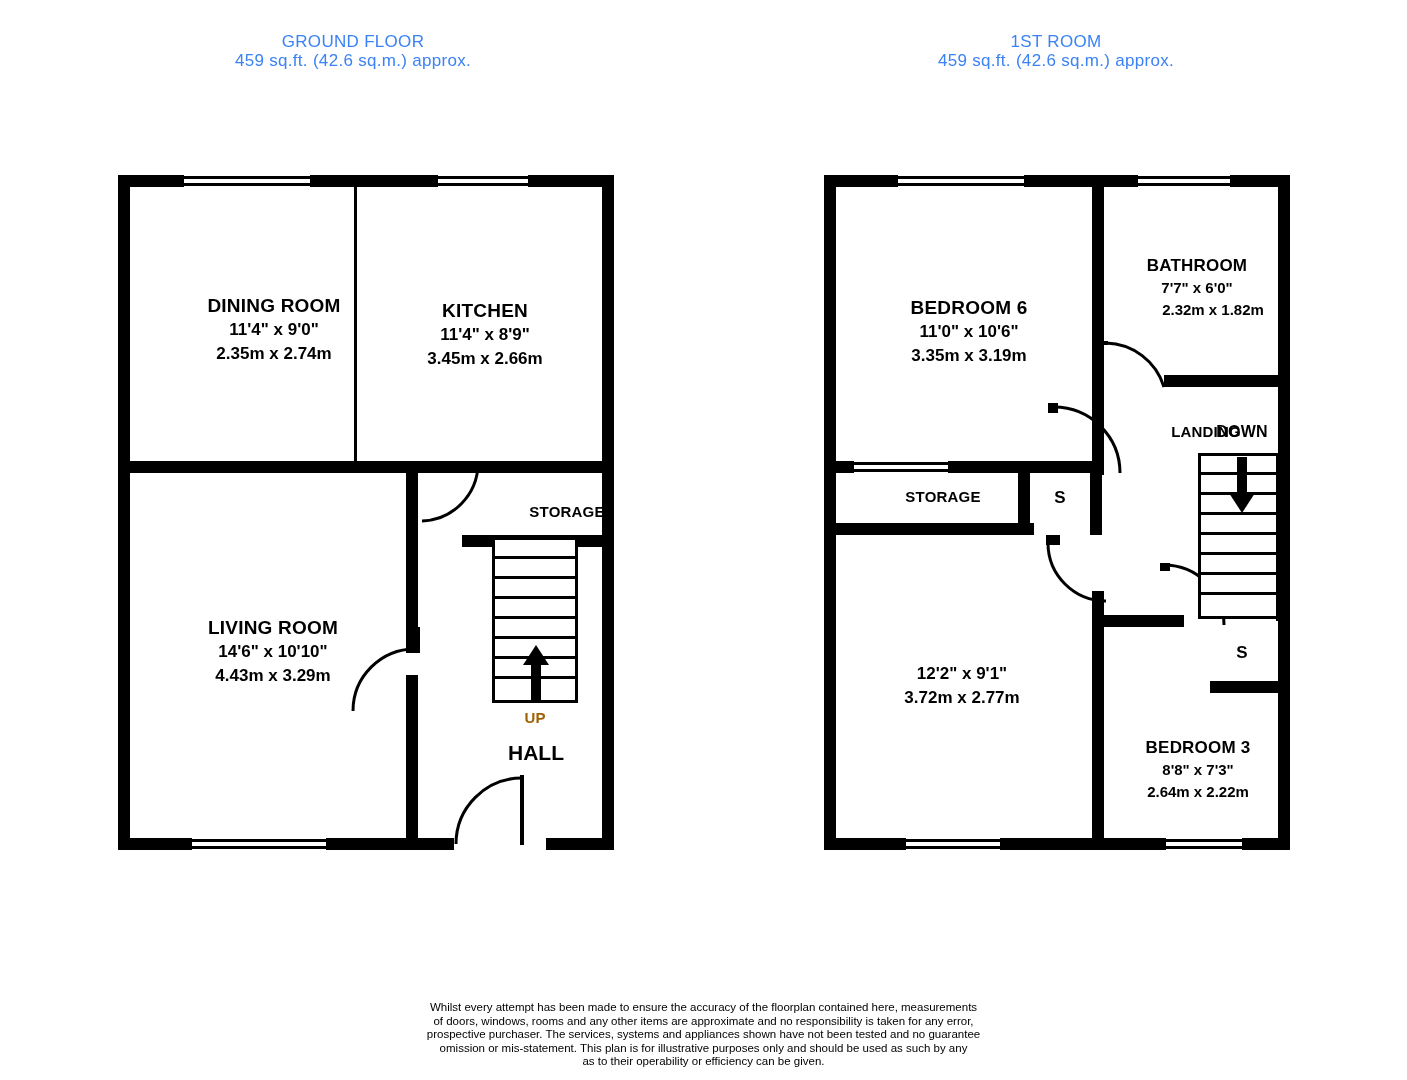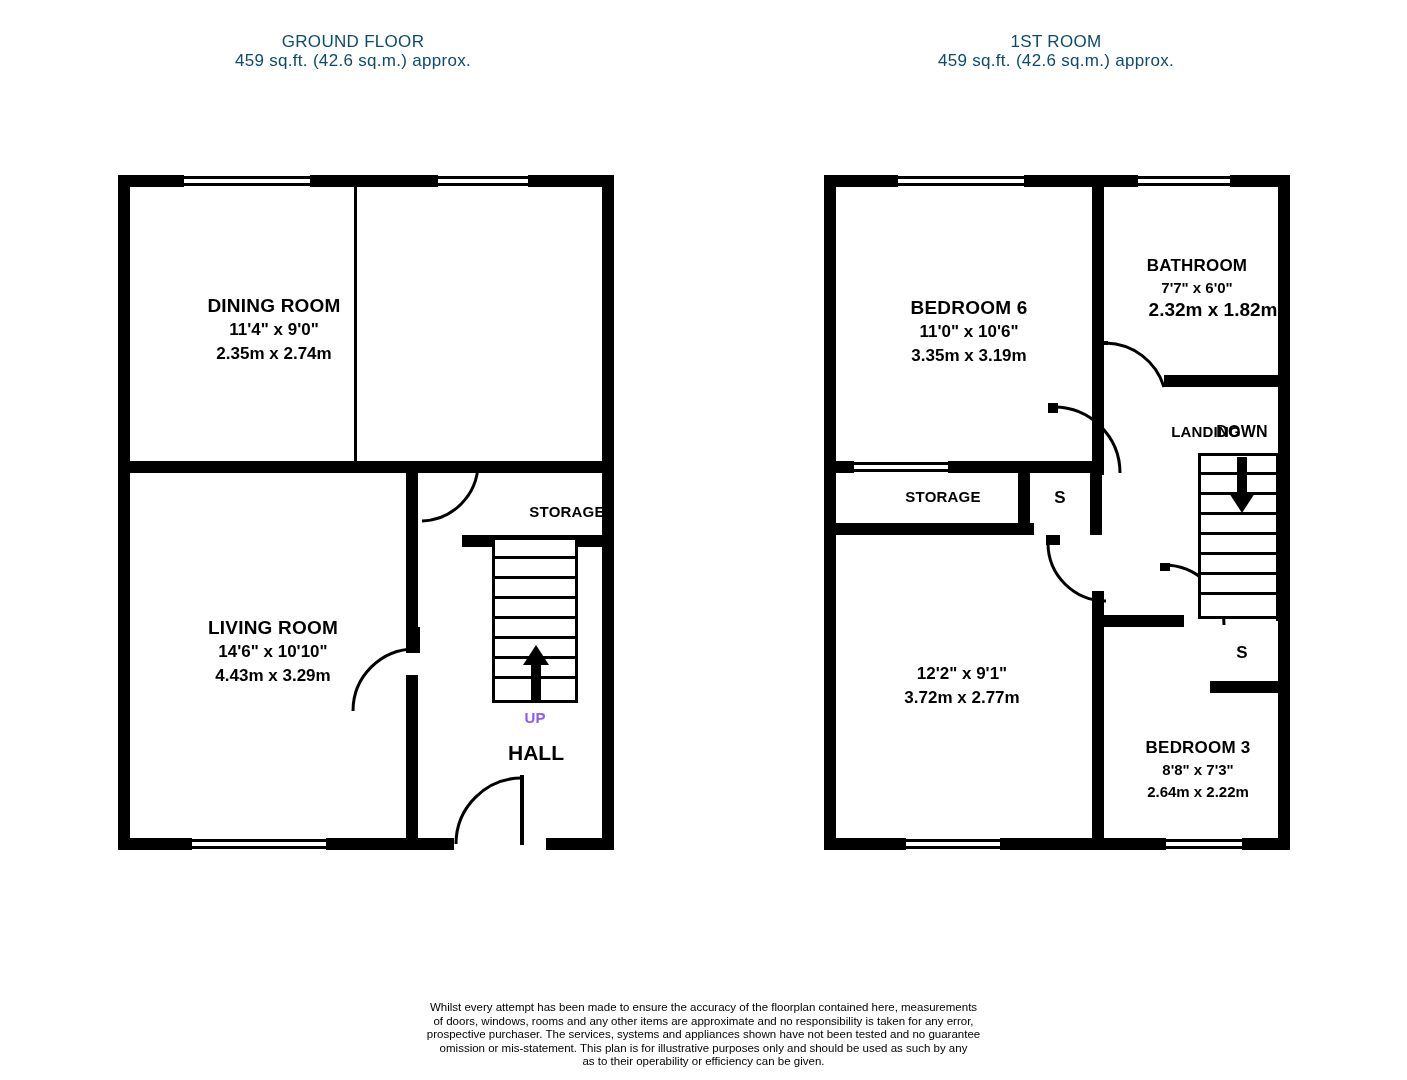--- a/index.html
+++ b/index.html
@@ -20,21 +20,21 @@
     width: 1407px;
     height: 1080px;
   }
   .abs { position: absolute; }
 
   
   .floor-title {
     text-align: center;
     font-size: 17px;
     line-height: 19px;
-    color: #0c4a6e;
+    color: #3b82f6;
     font-weight: 400;
     letter-spacing: .3px;
   }
   .floor-title .sub { display: block; }
 
   
   .wall { background: #000000; }
 
   
   .room-label {
@@ -48,21 +48,21 @@
   .small-label {
     font-weight: bold;
     font-size: 15px;
     letter-spacing: .2px;
     color:#000;
     text-align:center;
   }
   .tiny-label {
     font-weight: bold;
     font-size: 14px;
-    color: #8b5cf6;
+    color: #a16207;
     text-align: center;
   }
 
   
   .stair-box { box-sizing: border-box; border: 3px solid #000; background: #fff; }
   .stair-line { position:absolute; left:0; right:0; height:3px; background:#000; }
 
   
   svg.door { position: absolute; overflow: visible; }
 
@@ -170,20 +170,25 @@
     <div class="abs tiny-label" style="left:382px; top:534px; width:70px; font-size:15px;">
       <span>UP</span>
     </div>
 
     <div class="abs room-label" style="left:20px; top:118px; width:272px;">
       <div class="name">DINING ROOM</div>
       <div class="dim">11'4"  x 9'0"</div>
       <div class="dim">2.35m  x 2.74m</div>
     </div>
 
+    <div class="abs room-label" style="left:254px; top:123px; width:226px;">
+      <div class="name">KITCHEN</div>
+      <div class="dim">11'4"  x 8'9"</div>
+      <div class="dim">3.45m  x 2.66m</div>
+    </div>
 
     <div class="abs room-label" style="left:22px; top:440px; width:266px;">
       <div class="name">LIVING ROOM</div>
       <div class="dim">14'6"  x 10'10"</div>
       <div class="dim">4.43m  x 3.29m</div>
     </div>
 
     <div class="abs" style="left:358px; top:566px; width:120px; text-align:center; font-weight:bold; font-size:21px;">
       <span>HALL</span>
     </div>
@@ -285,21 +290,21 @@
 
     <div class="abs room-label" style="left:20px; top:120px; width:250px;">
       <div class="name">BEDROOM 6</div>
       <div class="dim">11'0"  x 10'6"</div>
       <div class="dim">3.35m  x 3.19m</div>
     </div>
 
     <div class="abs room-label" style="left:280px; top:79px; width:186px;">
       <div class="name" style="font-size:17px; line-height:23px;">BATHROOM</div>
       <div class="dim" style="font-size:15px; line-height:22px;">7'7"  x 6'0"</div>
-      <div class="dim" style="font-size:19px; line-height:22px;padding-left:32px;">2.32m  x 1.82m</div>
+      <div class="dim" style="font-size:15px; line-height:22px;padding-left:32px;">2.32m  x 1.82m</div>
     </div>
 
     <div class="abs room-label" style="left:8px; top:487px; width:260px;">
       <div class="dim">12'2"  x 9'1"</div>
       <div class="dim">3.72m  x 2.77m</div>
     </div>
 
     <div class="abs room-label" style="left:282px; top:561px; width:184px;text-align:center;">
       <div class="name" style="font-size:17px; line-height:23px;">BEDROOM 3</div>
       <div class="dim" style="font-size:15px; line-height:22px;">8'8"  x 7'3"</div>

